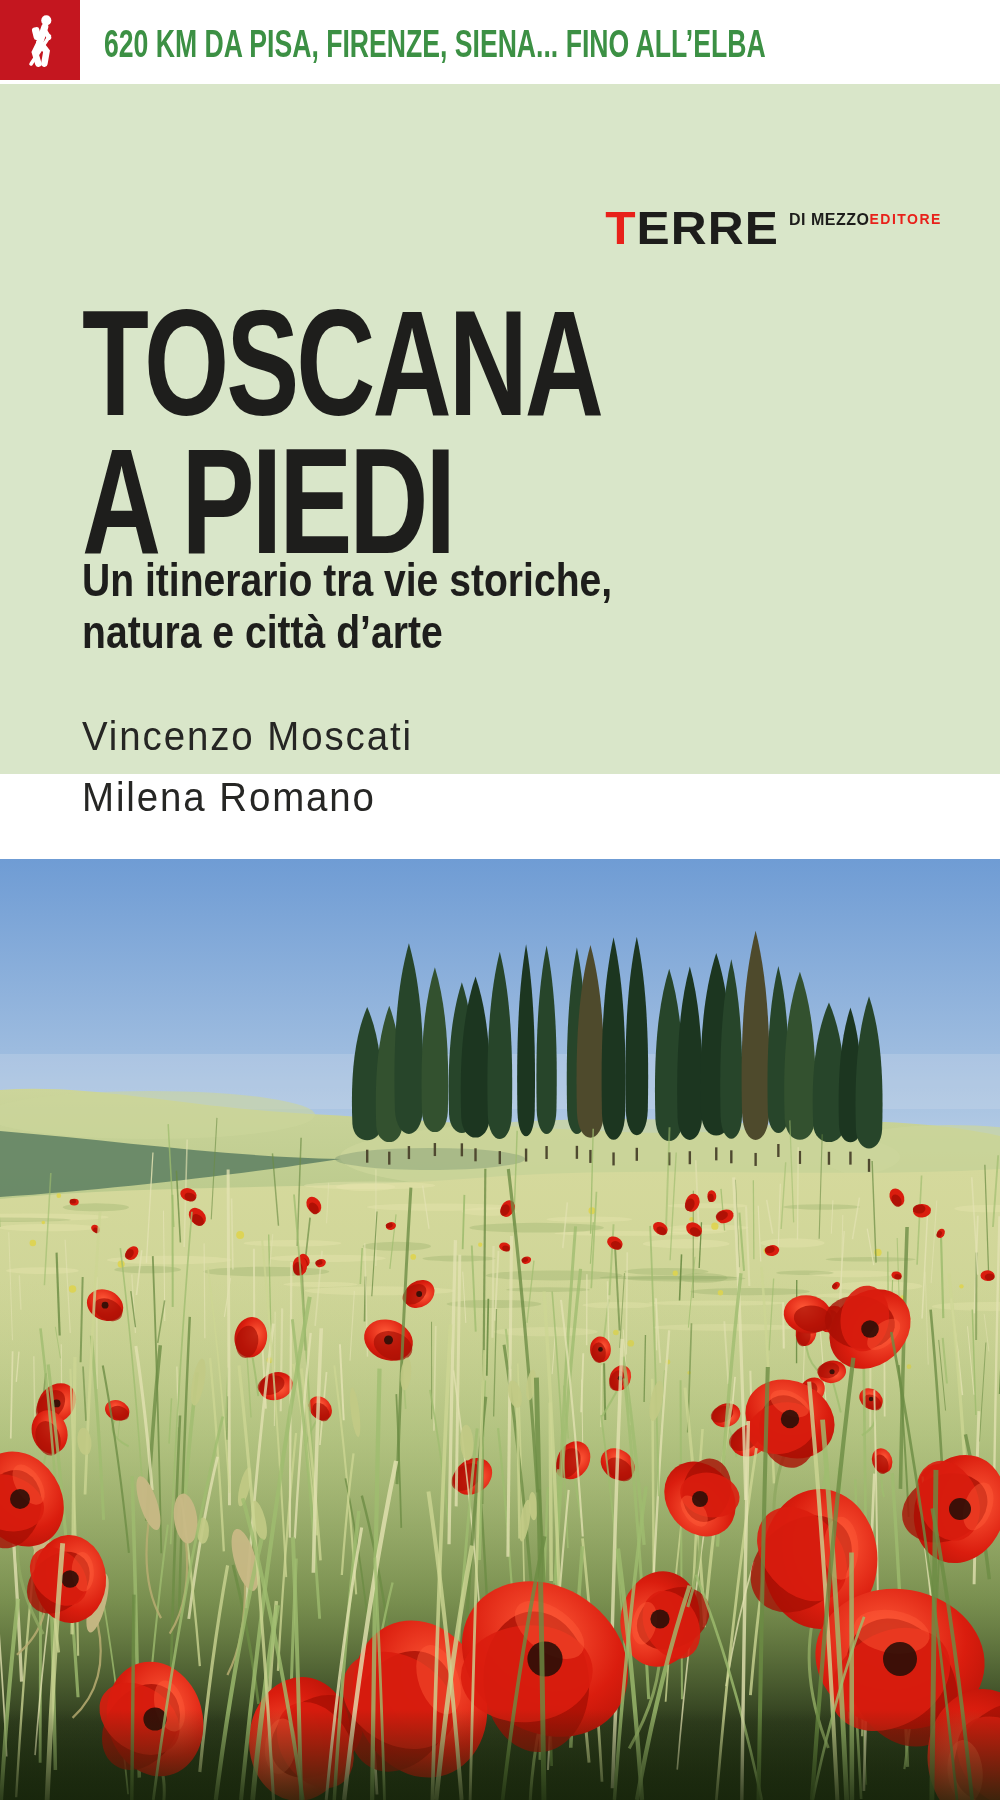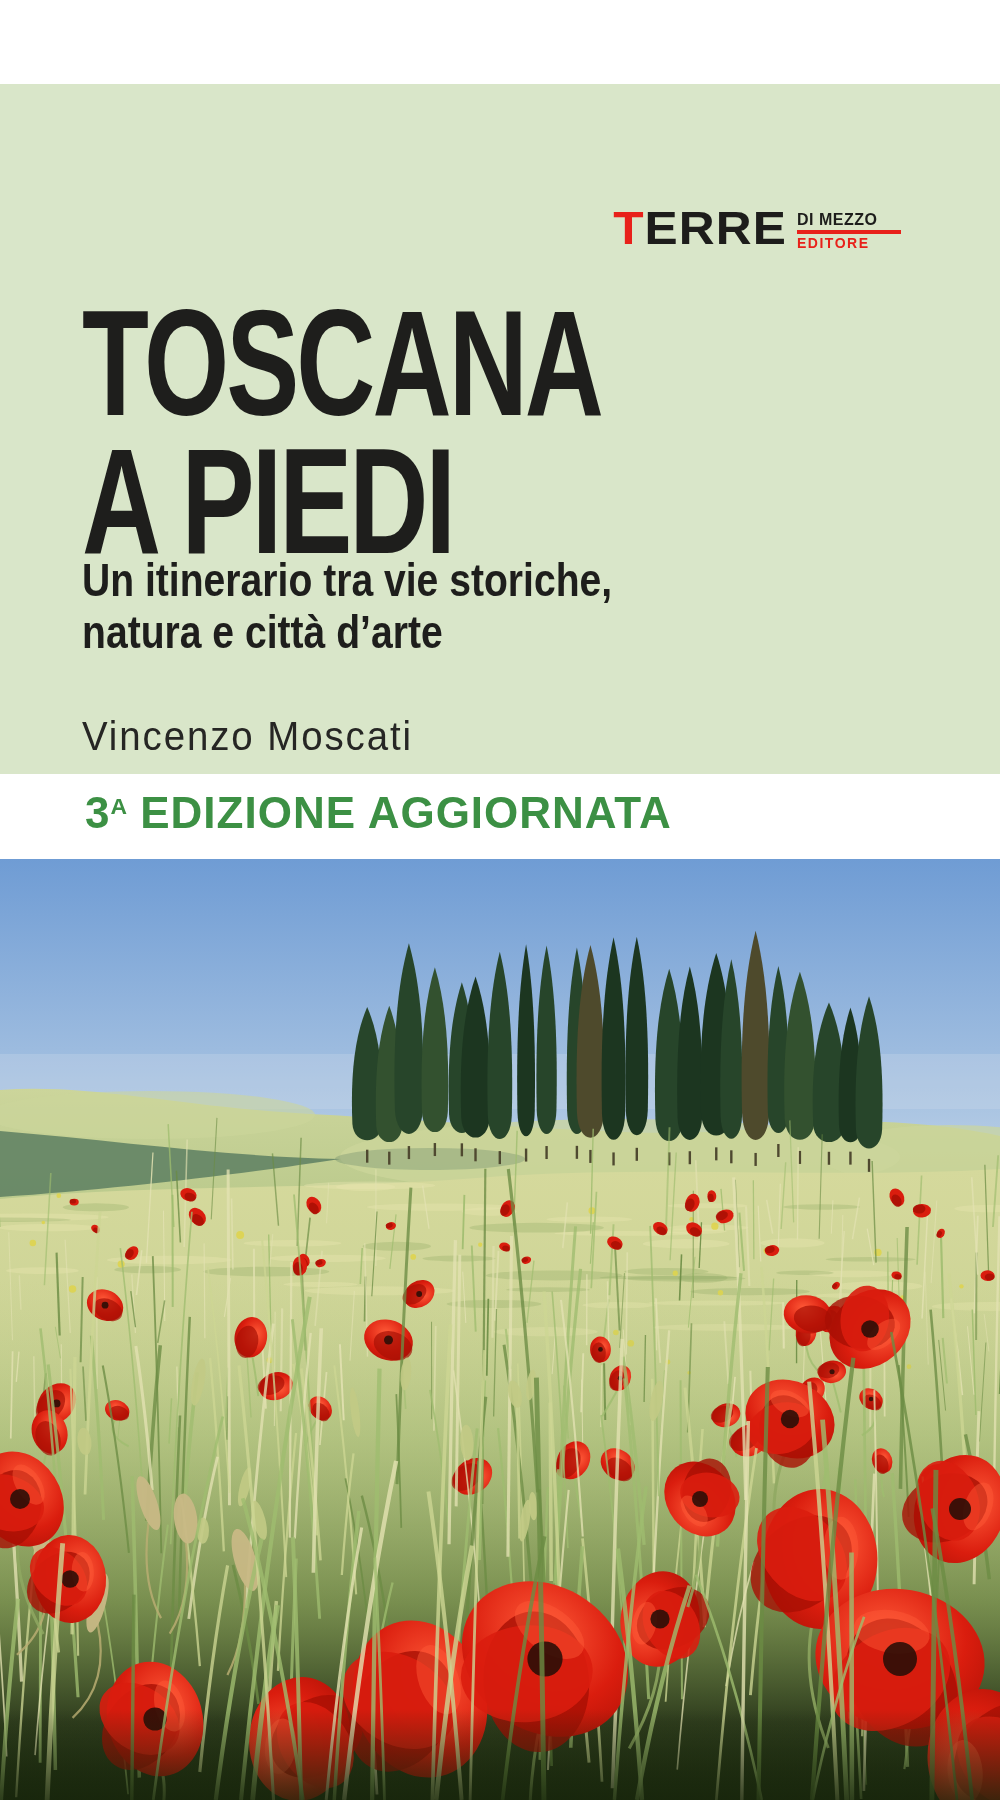--- a/index.html
+++ b/index.html
@@ -8,25 +8,25 @@
   
   .banner{position:absolute;left:0;top:0;width:1000px;height:84px;background:#ffffff;}
   .hiker-box{position:absolute;left:0;top:0;width:80px;height:80px;background:#c4161f;
              display:flex;align-items:center;justify-content:center;}
   .hiker-box svg{width:58px;height:58px;}
   .banner-text{position:absolute;left:104px;top:24px;font-size:38px;font-weight:700;
                color:#3c9044;white-space:nowrap;letter-spacing:0px;line-height:1.1;
                transform:scaleX(0.70);transform-origin:left top;}
   
   .cover-main{position:absolute;left:0;top:84px;width:1000px;height:690px;background:#d9e6c9;}
-  .logo{position:absolute;top:126px;right:99px;display:flex;align-items:flex-start;gap:10px;}
+  .logo{position:absolute;top:126px;right:107px;display:flex;align-items:flex-start;gap:10px;}
   .logo-terre{font-size:46px;font-weight:700;line-height:0.8;letter-spacing:1px;color:#1d1d1b;
               transform:scaleX(1.08);transform-origin:right top;white-space:nowrap;}
   .logo-terre .t-red{color:#e8211a;}
-  .logo-right{display:flex;flex-direction:column;width:104px;padding-top:2px;}
+  .logo-right{display:flex;flex-direction:row;width:104px;padding-top:2px;}
   .dimezzo{font-size:16px;font-weight:700;letter-spacing:0.5px;color:#1d1d1b;line-height:1;white-space:nowrap;}
   .redline{height:3.5px;background:#e8211a;margin:2px 0 2px;}
   .editore{font-size:14px;font-weight:700;color:#e8211a;letter-spacing:1.5px;line-height:1;white-space:nowrap;}
   .title{position:absolute;left:82px;top:210px;margin:0;font-size:150px;font-weight:700;
          line-height:138px;letter-spacing:-4px;color:#1e1e1c;
          transform:scaleX(0.73);transform-origin:left top;white-space:nowrap;}
   .title .tline{display:block;}
   .subtitle{position:absolute;left:82px;top:470px;margin:0;font-size:46px;font-weight:700;
             line-height:52px;color:#1e1e1c;transform:scaleX(0.85);transform-origin:left top;white-space:nowrap;}
   .subtitle span{display:block;}
@@ -41,20 +41,36 @@
   .edition sup{font-size:0.52em;font-weight:700;vertical-align:0.62em;letter-spacing:0;}
   
   .photo{position:absolute;left:0;top:859px;width:1000px;height:941px;margin:0;}
   .photo svg{display:block;}
 </style>
 </head>
 <body>
 
 <div class="cover">
 
+  <header class="banner">
+    <div class="hiker-box">
+      <svg viewBox="0 0 24 24">
+        <g fill="none" stroke="#ffffff" stroke-linecap="round">
+          <circle cx="14.6" cy="3.9" r="2.1" fill="#ffffff" stroke="none"></circle>
+          <path d="M14,6.6 L11.9,13" stroke-width="2.9"></path>
+          <rect x="9.0" y="6.7" width="3.1" height="5.3" rx="1.2" fill="#ffffff" stroke="none" transform="rotate(-14 10.5 9.3)"></rect>
+          <path d="M13.6,7.6 L15.7,11" stroke-width="2"></path>
+          <path d="M15.9,10.4 L8.3,21.9" stroke-width="1.5"></path>
+          <path d="M11.9,13 L14.7,16.7 L13.8,21.8" stroke-width="2.7"></path>
+          <path d="M11.9,13 L9.9,17.1 L11.3,21.8" stroke-width="2.7"></path>
+        </g>
+      </svg>
+    </div>
+    <div class="banner-text">620 KM DA PISA, FIRENZE, SIENA... FINO ALL’ELBA</div>
+  </header>
 
   <main class="cover-main">
     <div class="logo">
       <span class="logo-terre"><span class="t-red">T</span><span>ERRE</span></span>
       <span class="logo-right">
         <span class="dimezzo">DI MEZZO</span>
         <span class="redline"></span>
         <span class="editore">EDITORE</span>
       </span>
     </div>
@@ -68,23 +84,20 @@
       <span>Un itinerario tra vie storiche,</span>
       <span>natura e città d’arte</span>
     </p>
 
     <p class="authors">
       <span>Vincenzo Moscati</span>
       <span>Milena Romano</span>
     </p>
   </main>
 
-  <div class="edition-band">
-    <span class="edition"><span>3</span><sup>A</sup>&nbsp;<span>EDIZIONE AGGIORNATA</span></span>
-  </div>
 
   <figure class="photo">
     <svg id="photo-svg" width="1000" height="941" viewBox="0 0 1000 941" preserveAspectRatio="none">
         <defs>
   <linearGradient id="gSky" x1="0" y1="0" x2="0" y2="1">
     <stop offset="0" stop-color="#6f9cd4"></stop>
             <stop offset="0.72" stop-color="#a9c4e2"></stop>
             <stop offset="1" stop-color="#c4d5e8"></stop>
           </linearGradient>
   <linearGradient id="gHill" x1="0" y1="0" x2="0" y2="1">

